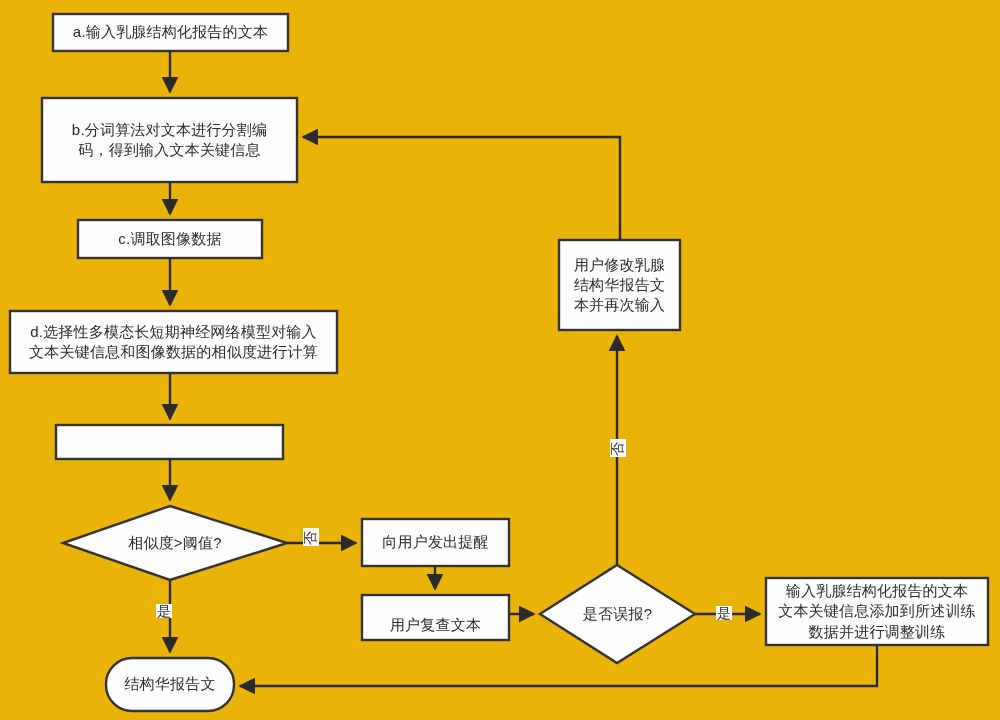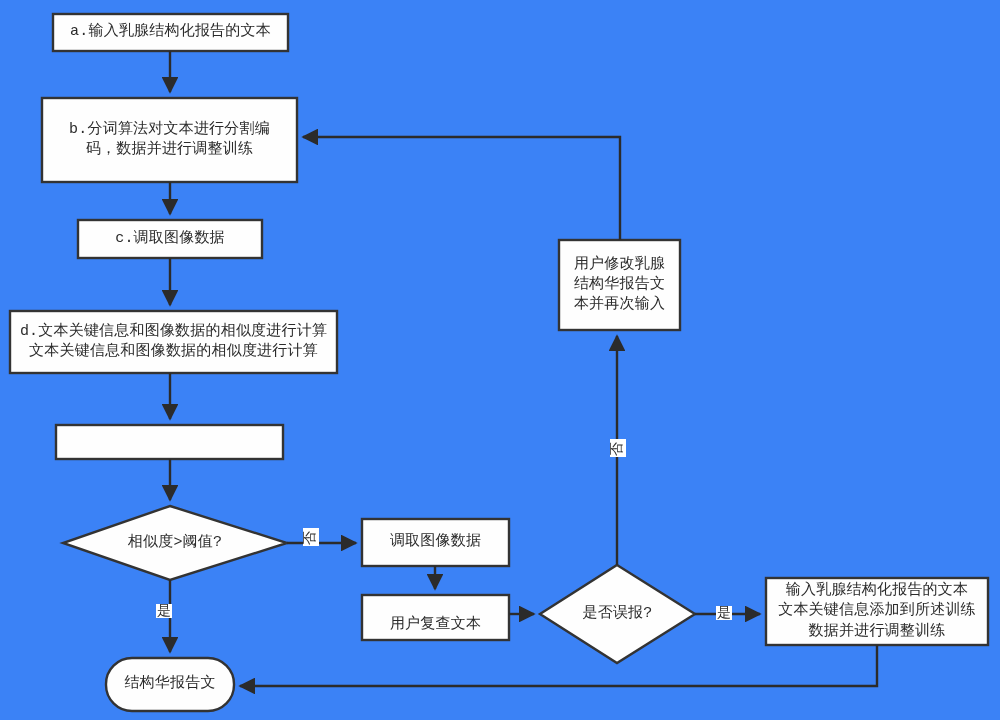--- a/index.html
+++ b/index.html
@@ -4,22 +4,22 @@
 <style>
   html, body {
     margin: 0;
     padding: 0;
     background: #ffffff;
   }
   #canvas {
     position: relative;
     width: 1000px;
     height: 720px;
-    background: #3b82f6;
-    font-family: Liberation Mono, monospace;
+    background: #eab308;
+    font-family: Liberation Sans, sans-serif;
     overflow: hidden;
   }
   svg.flow {
     position: absolute;
     left: 0;
     top: 0;
     width: 1000px;
     height: 720px;
   }
   .node-label {
@@ -108,31 +108,31 @@
     <line x1="695" y1="614" x2="760" y2="614" stroke="#2b2b2b" stroke-width="2.4" marker-end="url(#arrow)"></line>
 
     <polyline points="620,240 620,137 303,137" fill="none" stroke="#2b2b2b" stroke-width="2.4" marker-end="url(#arrow)"></polyline>
 
     <polyline points="877,645 877,686 240,686" fill="none" stroke="#2b2b2b" stroke-width="2.4" marker-end="url(#arrow)"></polyline>
   </svg>
 
   <div class="node-label" style="left:53px; top:14px; width:235px; height:37px;">a.输入乳腺结构化报告的文本</div>
 
   <div class="node-label" style="left:42px; top:98px; width:255px; height:84px;">b.分词算法对文本进行分割编
-码，数据并进行调整训练</div>
+码，得到输入文本关键信息</div>
 
   <div class="node-label" style="left:78px; top:220px; width:184px; height:38px;">c.调取图像数据</div>
 
-  <div class="node-label" style="left:10px; top:311px; width:327px; height:62px;">d.文本关键信息和图像数据的相似度进行计算
+  <div class="node-label" style="left:10px; top:311px; width:327px; height:62px;">d.选择性多模态长短期神经网络模型对输入
 文本关键信息和图像数据的相似度进行计算</div>
 
 
   <div class="node-label" style="left:63px; top:521px; width:224px; height:44px;text-align:right;">相似度&gt;阈值?</div>
 
-  <div class="node-label" style="left:362px; top:519px; width:147px; height:47px;">调取图像数据</div>
+  <div class="node-label" style="left:362px; top:519px; width:147px; height:47px;">向用户发出提醒</div>
 
   <div class="node-label" style="left:362px; top:595px; width:147px; height:61px;border-radius:7px;">用户复查文本</div>
 
   <div class="node-label" style="left:540px; top:592px; width:155px; height:44px;">是否误报?</div>
 
   <div class="node-label" style="left:559px; top:240px; width:121px; height:90px;text-align:right;">用户修改乳腺
 结构华报告文
 本并再次输入</div>
 
   <div class="node-label" style="left:766px; top:578px; width:222px; height:67px;">输入乳腺结构化报告的文本

